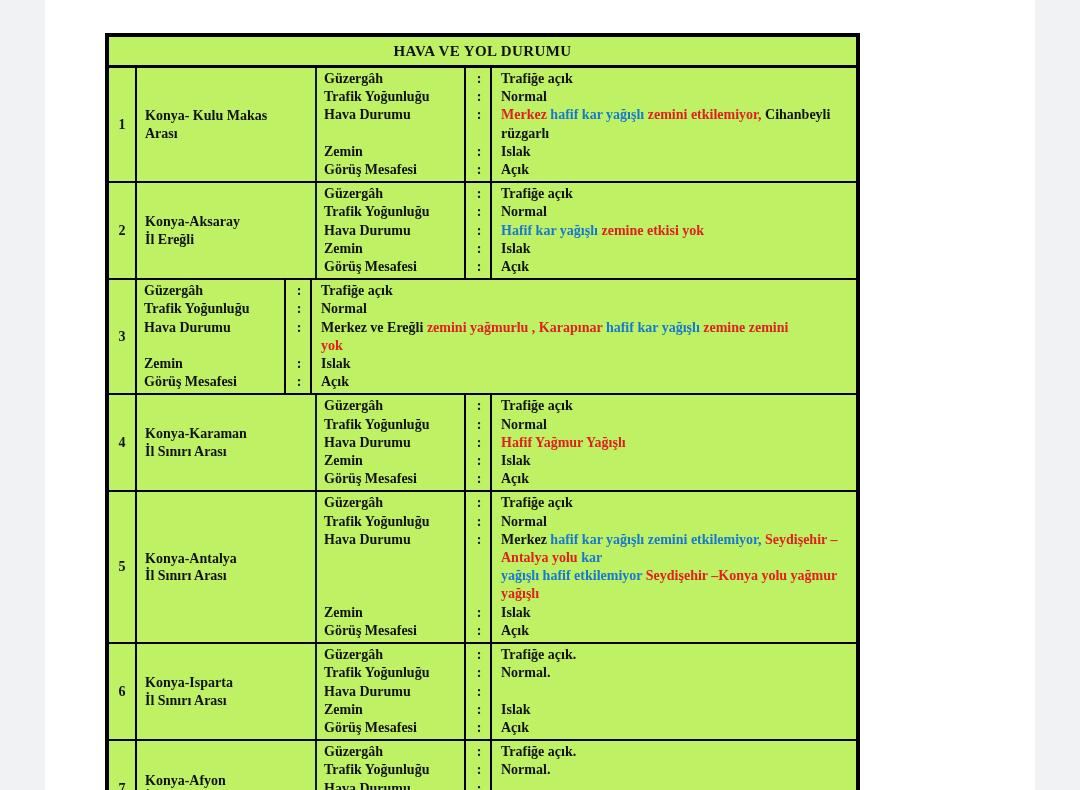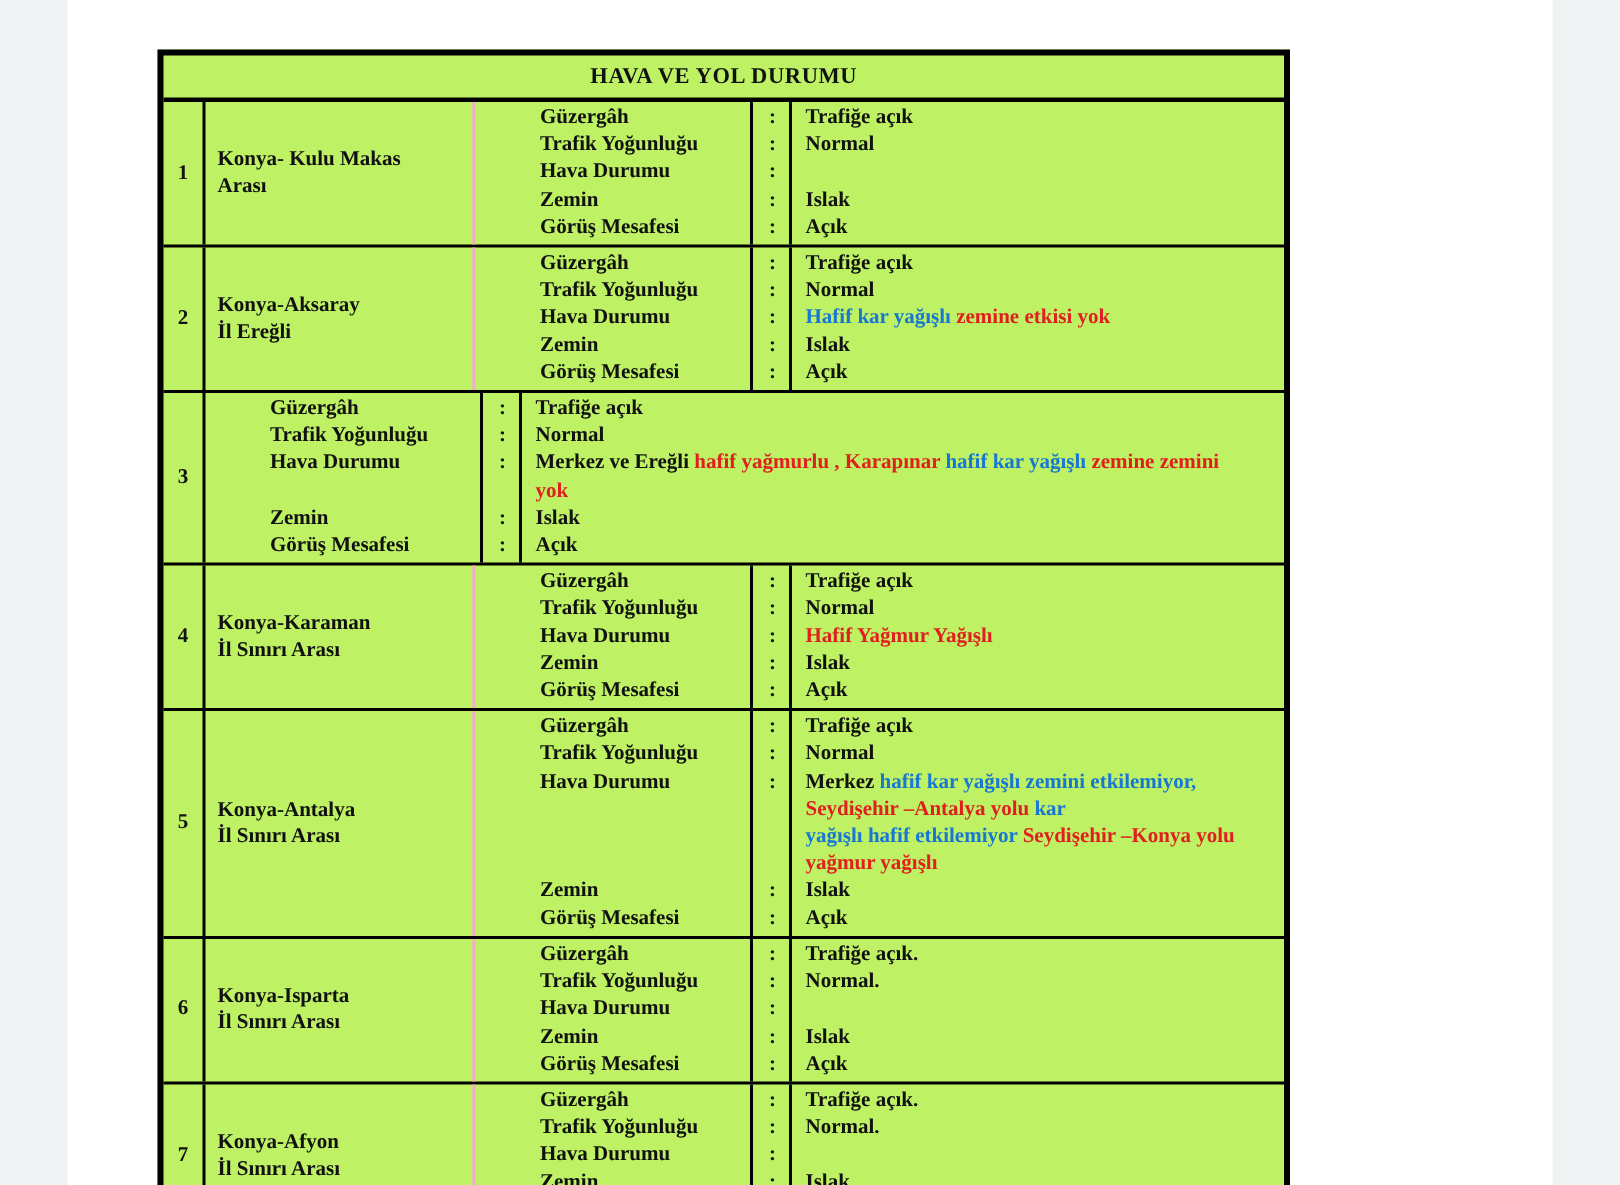--- a/index.html
+++ b/index.html
@@ -40,31 +40,30 @@
   .row:nth-child(6){ min-height:92px; }
   .row:nth-child(7){ min-height:90px; }
   .cell-num {
     width:28px; flex:0 0 28px;
     border-right:2px solid #000;
     display:flex; align-items:center; justify-content:center;
     font-size:14px;
   }
   .cell-route {
     width:180px; flex:0 0 180px;
-    border-right:2px solid #f9a8d4;
+    border-right:2px solid #0f172a;
     display:flex; flex-direction:column; justify-content:center;
     padding:2px 6px 2px 8px;
     font-size:14px; line-height:17.5px;
   }
   .cell-lines {
     flex:1 1 auto;
     position:relative;
     display:flex; flex-direction:column; justify-content:space-evenly;
     padding:2px 0;
-    margin-left:36px;
   }
   .vline { position:absolute; top:0; bottom:0; width:2px; background:#000; }
   .vline.v1 { left:147px; }
   .vline.v2 { left:173px; }
   .line {
     display:grid;
     grid-template-columns:149px 26px 1fr;
     align-items:start;
     font-size:14px; line-height:18.2px;
   }
@@ -101,20 +100,21 @@
 
   <div class="line">
     <div class="lab">Trafik Yoğunluğu</div>
     <div class="colon">:</div>
     <div class="val"><span class="seg black">Normal</span></div>
   </div>
 
   <div class="line">
     <div class="lab">Hava Durumu</div>
     <div class="colon">:</div>
+    <div class="val"><span class="seg red">Merkez </span><span class="seg blue">hafif kar yağışlı </span><span class="seg red">zemini etkilemiyor,</span><span class="seg black"> Cihanbeyli rüzgarlı</span></div>
   </div>
 
   <div class="line">
     <div class="lab">Zemin</div>
     <div class="colon">:</div>
     <div class="val"><span class="seg black">Islak</span></div>
   </div>
 
   <div class="line">
     <div class="lab">Görüş Mesafesi</div>
@@ -180,21 +180,21 @@
 
   <div class="line">
     <div class="lab">Trafik Yoğunluğu</div>
     <div class="colon">:</div>
     <div class="val"><span class="seg black">Normal</span></div>
   </div>
 
   <div class="line">
     <div class="lab">Hava Durumu</div>
     <div class="colon">:</div>
-    <div class="val"><span class="seg black">Merkez ve Ereğli </span><span class="seg red">hafif yağmurlu , Karapınar  </span><span class="seg blue">hafif kar yağışlı </span><span class="seg red">zemine zemini</span><br><span class="seg red">yok</span></div>
+    <div class="val"><span class="seg black">Merkez ve Ereğli </span><span class="seg red">zemini yağmurlu , Karapınar  </span><span class="seg blue">hafif kar yağışlı </span><span class="seg red">zemine zemini</span><br><span class="seg red">yok</span></div>
   </div>
 
   <div class="line">
     <div class="lab">Zemin</div>
     <div class="colon">:</div>
     <div class="val"><span class="seg black">Islak</span></div>
   </div>
 
   <div class="line">
     <div class="lab">Görüş Mesafesi</div>

